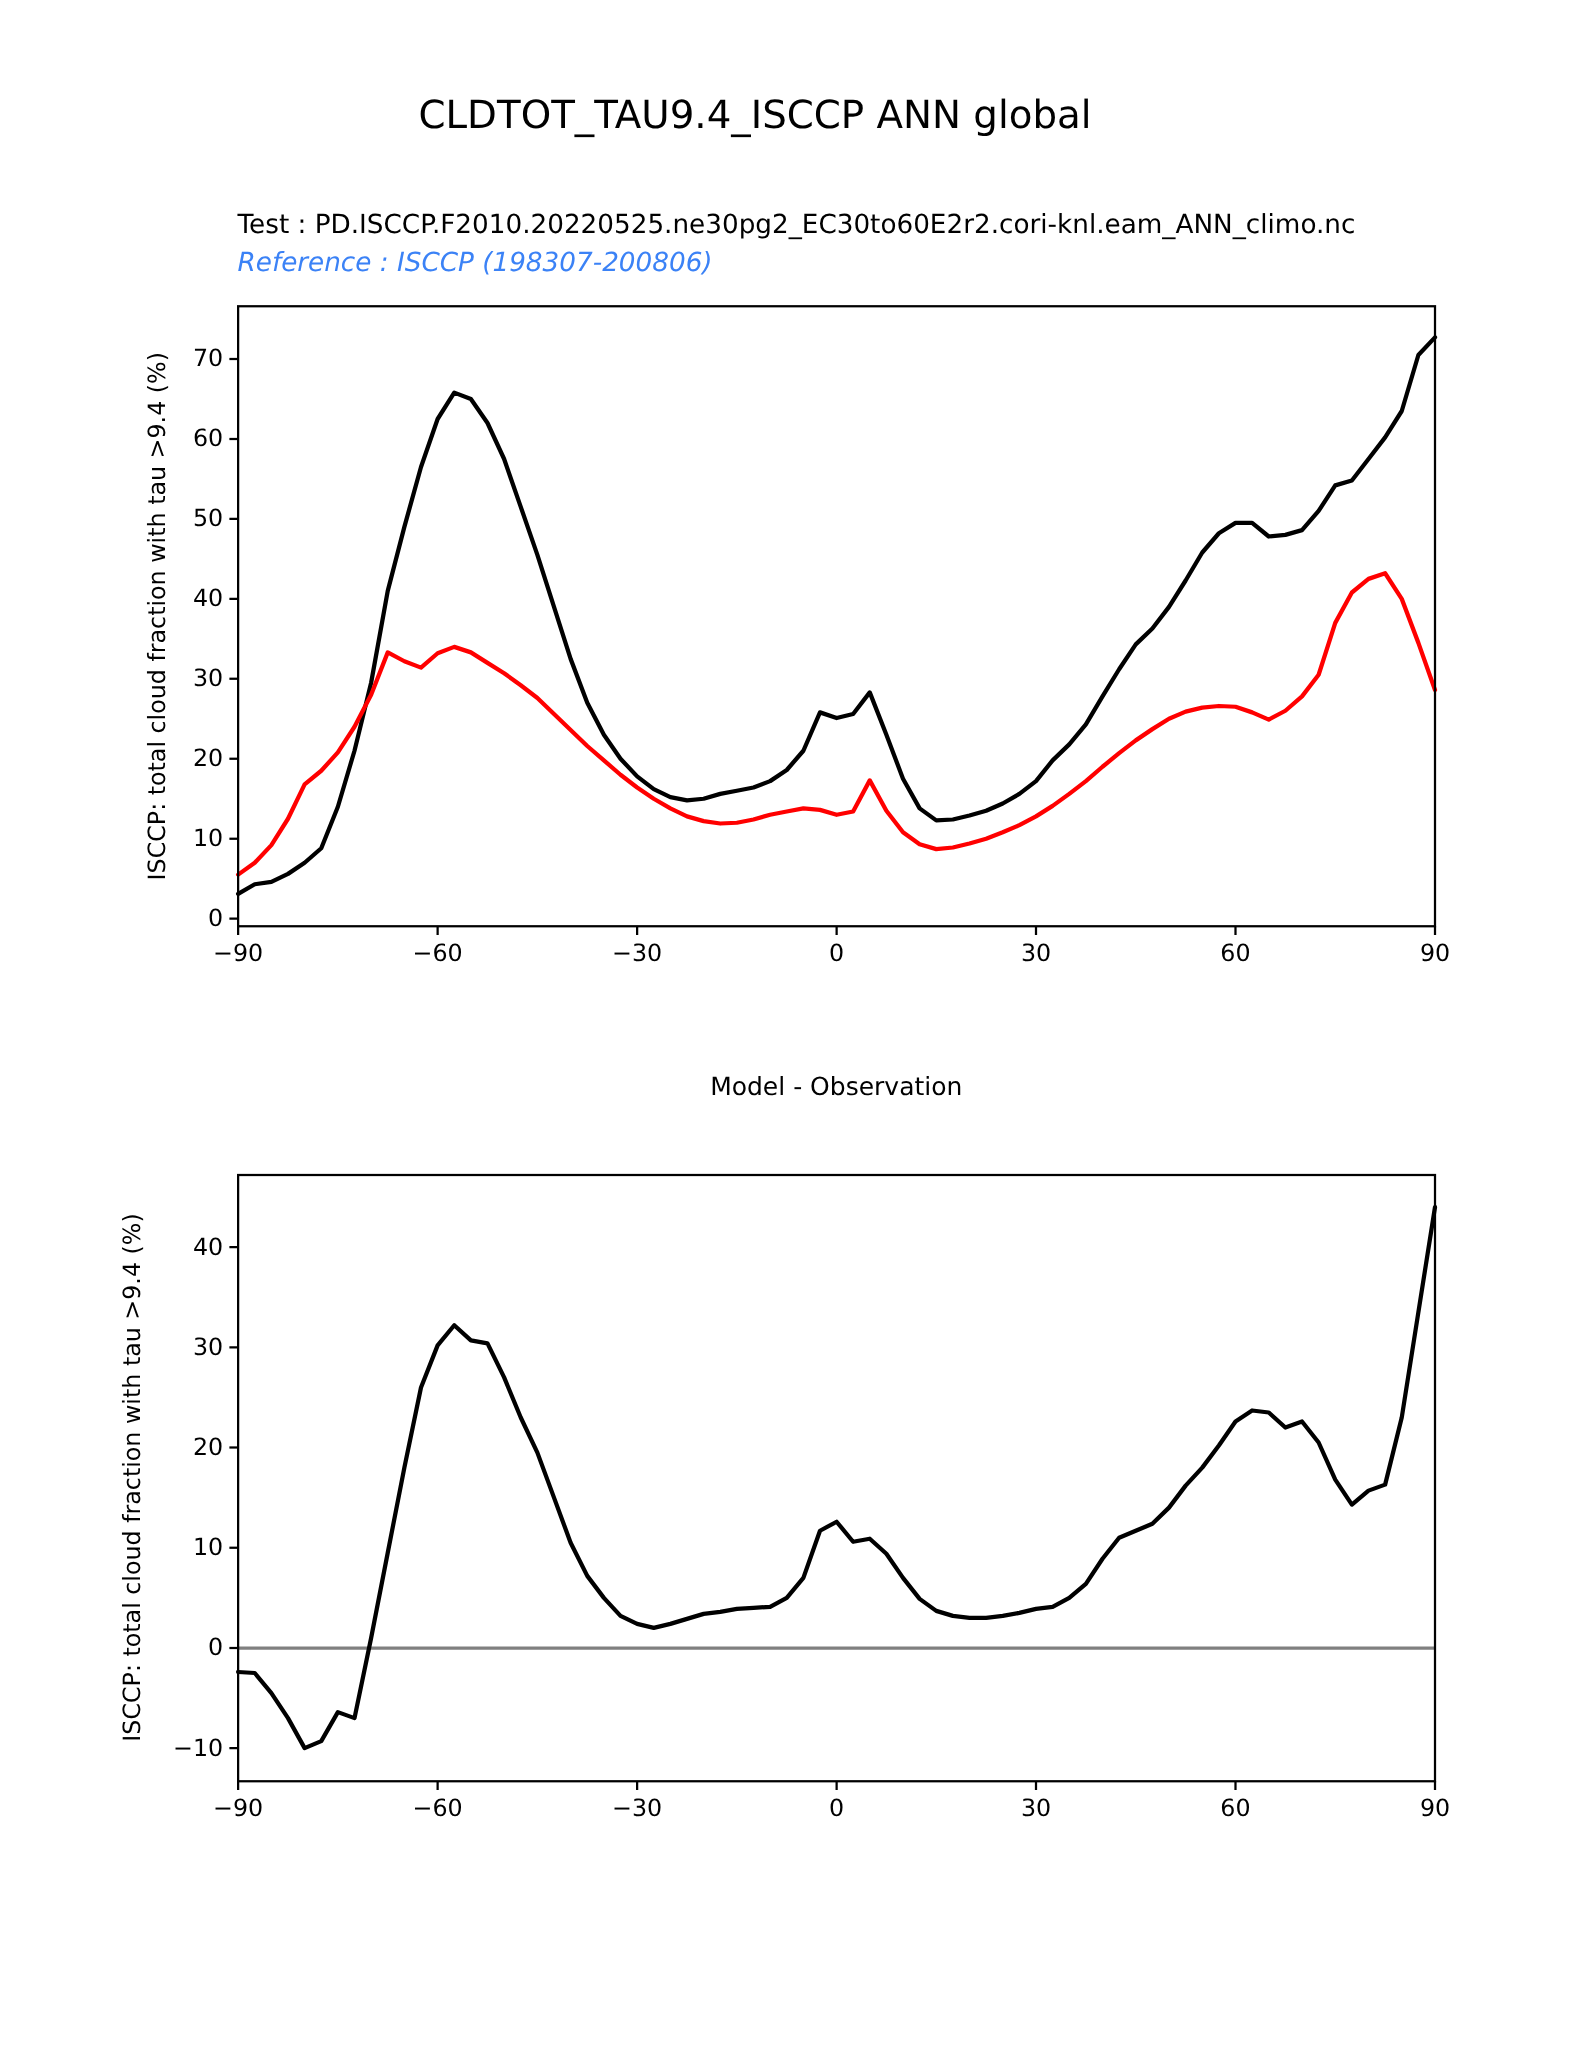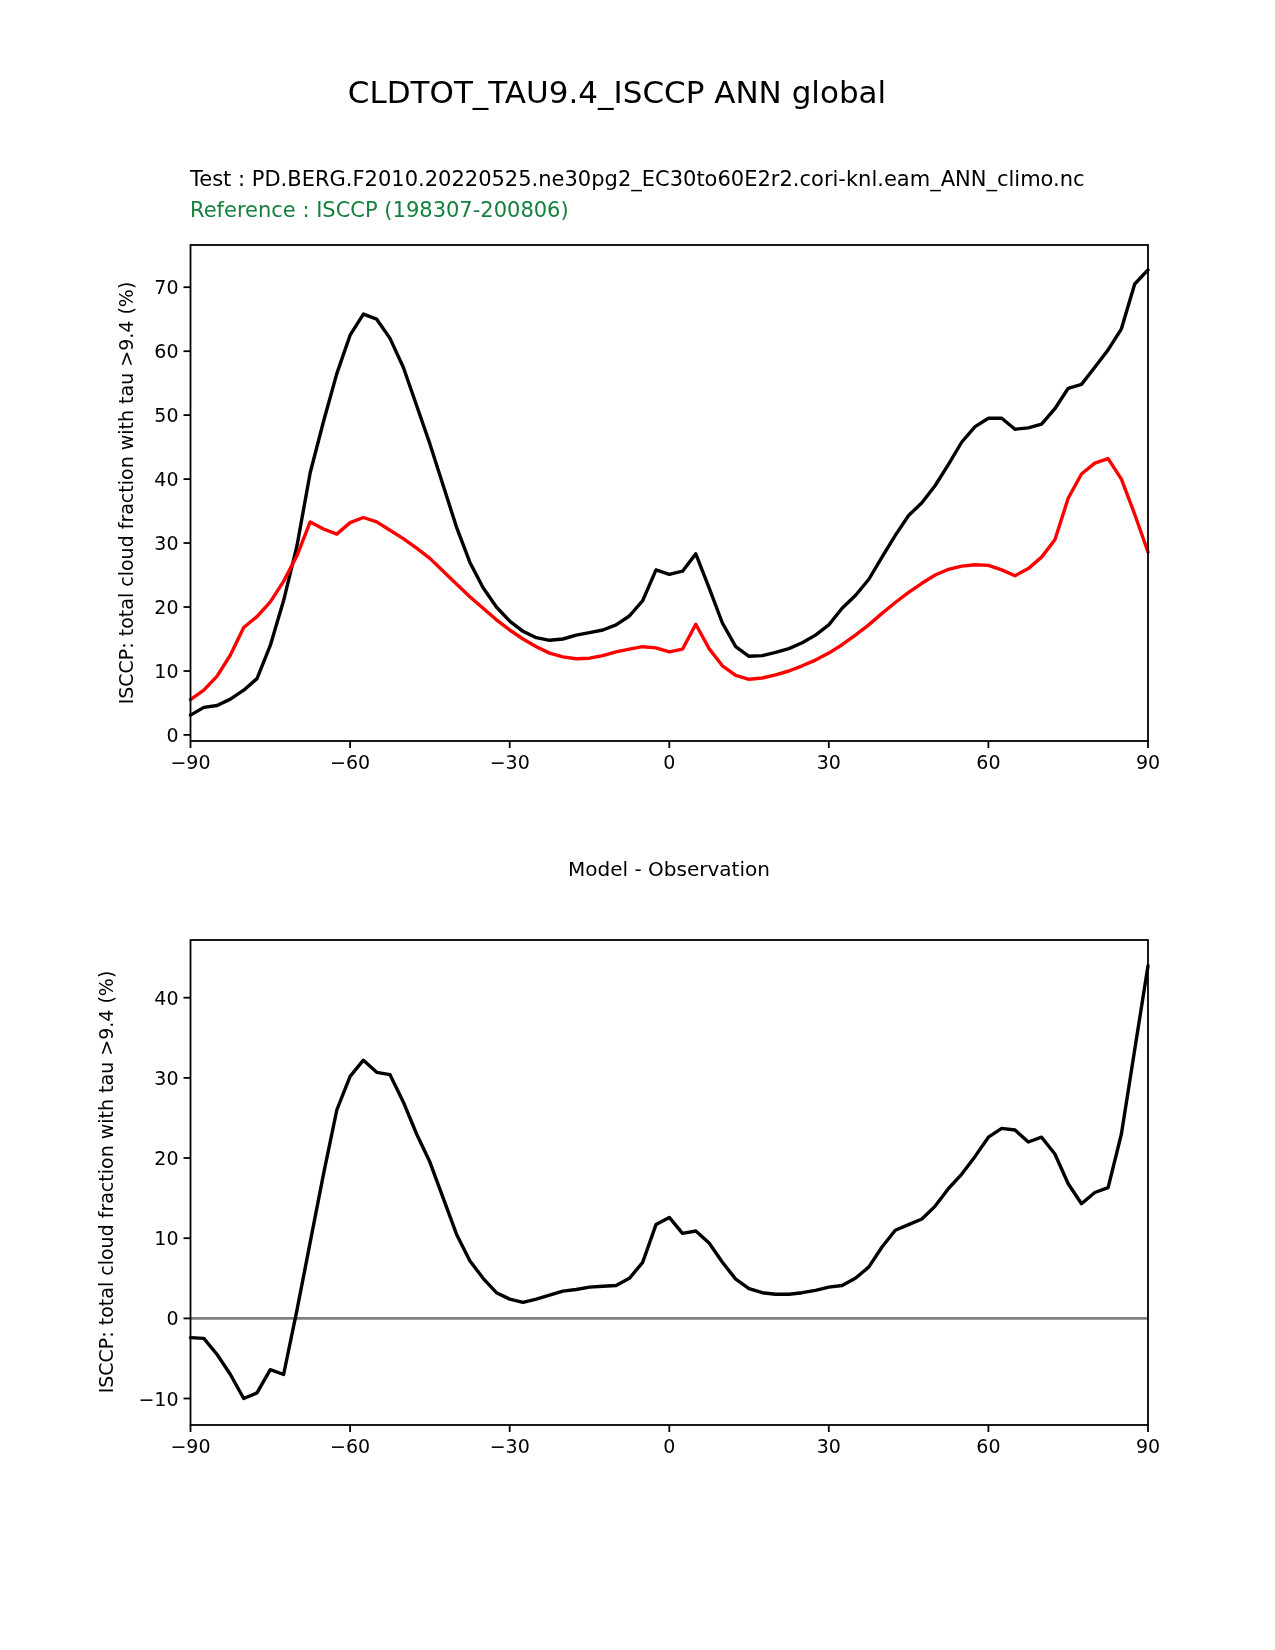--- a/index.html
+++ b/index.html
@@ -7,27 +7,27 @@
     position:relative;
     width:1275px;height:1650px;
     background:#ffffff;
     font-family:"DejaVu Sans", sans-serif;
     color:#000;
     overflow:hidden;
   }
   .fig-title{
     position:absolute;left:604px;top:74px;
     transform:translateX(-50%);
-    font-size:31px;white-space:nowrap;margin-left:13px;
+    font-size:31px;white-space:nowrap;
   }
   .subtitle-block{
     position:absolute;left:190px;top:164px;
     font-size:21px;line-height:31px;white-space:nowrap;
   }
-  .ref-line{color:#15803d;}
+  .ref-line{color:#3b82f6;font-style:italic;}
   .ylabel{
     position:absolute;
     font-size:19px;white-space:nowrap;
     transform:translate(-50%,-50%) rotate(-90deg);
   }
   .ylabel-top{left:126px;top:493px;}
   .ylabel-bottom{left:106px;top:1182px;}
   .axes-title{
     position:absolute;left:669px;top:857px;
     transform:translateX(-50%);
@@ -35,21 +35,21 @@
   }
   #charts{position:absolute;left:0;top:0;}
 </style>
 </head>
 <body>
 
 <div class="page">
   <div class="fig-title">CLDTOT_TAU9.4_ISCCP ANN global</div>
 
   <div class="subtitle-block">
-    <div class="test-line">Test : PD.BERG.F2010.20220525.ne30pg2_EC30to60E2r2.cori-knl.eam_ANN_climo.nc</div>
+    <div class="test-line">Test : PD.ISCCP.F2010.20220525.ne30pg2_EC30to60E2r2.cori-knl.eam_ANN_climo.nc</div>
     <div class="ref-line">Reference : ISCCP (198307-200806)</div>
   </div>
 
   <div class="ylabel ylabel-top">ISCCP: total cloud fraction with tau &gt;9.4 (%)</div>
   <div class="axes-title">Model - Observation</div>
   <div class="ylabel ylabel-bottom">ISCCP: total cloud fraction with tau &gt;9.4 (%)</div>
 
   <svg id="charts" width="1275" height="1650" viewBox="0 0 1275 1650">
       <g>
         <polyline points="190.5,715.1 203.8,707.4 217.1,705.5 230.4,699.1 243.7,690.2 257.0,678.6 270.3,645.4 283.6,600.6 296.9,546.2 310.2,472.7 323.5,421.5 336.8,373.6 350.1,335.2 363.4,314.1 376.7,319.2 390.0,338.4 403.3,367.2 416.6,405.5 429.9,443.9 443.2,485.5 456.5,527.1 469.8,562.2 483.1,587.8 496.4,607.0 509.7,621.1 523.0,631.3 536.3,637.7 549.6,640.3 562.9,639.0 576.2,635.1 589.5,632.6 602.8,630.0 616.1,624.9 629.4,616.0 642.7,600.6 656.0,569.9 669.3,574.4 682.5,571.2 695.8,553.9 709.1,587.8 722.4,623.0 735.7,646.7 749.0,656.3 762.3,655.6 775.6,652.4 788.9,648.6 802.2,642.8 815.5,635.1 828.8,624.9 842.1,608.3 855.4,595.5 868.7,579.5 882.0,557.1 895.3,535.4 908.6,515.5 921.9,502.8 935.2,485.5 948.5,464.4 961.8,442.0 975.1,426.6 988.4,418.3 1001.7,418.3 1015.0,429.2 1028.3,427.9 1041.6,424.1 1054.9,408.7 1068.2,388.3 1081.5,384.4 1094.8,367.2 1108.1,349.9 1121.4,328.8 1134.7,284.0 1148.0,269.9" fill="none" stroke="#000000" stroke-width="3.4" stroke-linejoin="round" stroke-linecap="round"></polyline>

